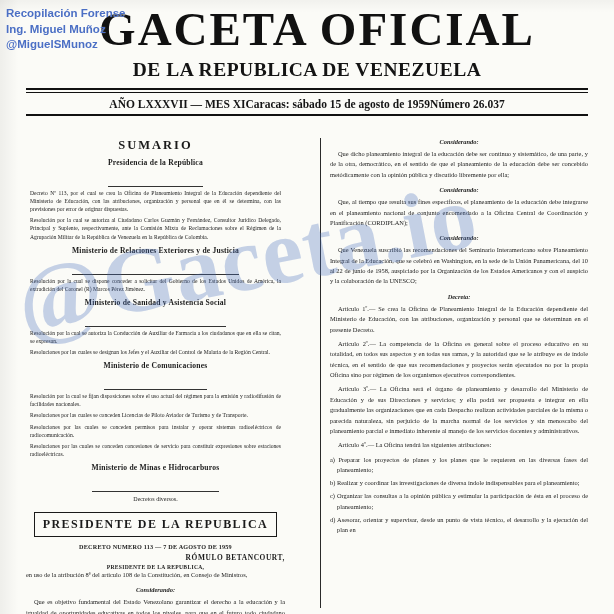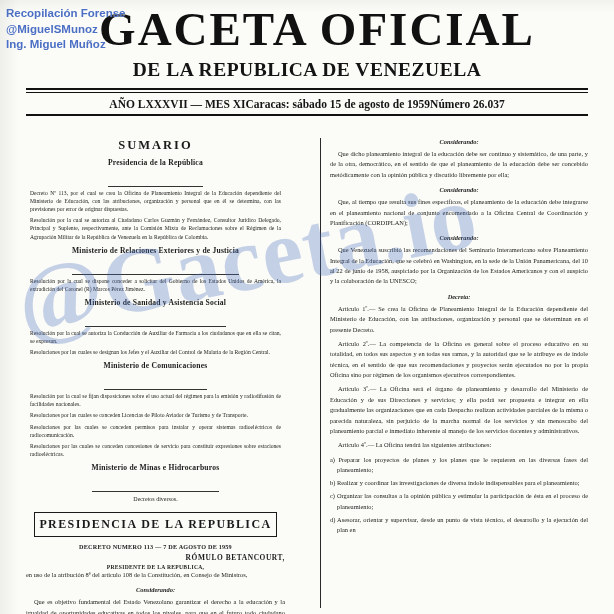--- a/index.html
+++ b/index.html
@@ -219,22 +219,22 @@
   }
 </style>
 </head>
 <body>
 
 <div id="page">
   <div class="paper"></div>
 
   <div class="credit">
     <div>Recopilación Forense</div>
+    <div>Ing. Miguel Muñoz</div>
     <div>@MiguelSMunoz</div>
-    <div>Ing. Miguel Muñoz</div>
   </div>
 
   <div class="masthead">
     <div class="gaceta-title">GACETA OFICIAL</div>
     <div class="gaceta-sub">DE LA REPUBLICA DE VENEZUELA</div>
     <div class="rule-thick"></div>
     <div class="rule-thin"></div>
     <div class="issue-line">
       <span>AÑO LXXXVII — MES XI</span>
       <span class="center">Caracas: sábado 15 de agosto de 1959</span>
@@ -272,21 +272,21 @@
       <p class="sum-p">Resolución por la cual se fijan disposiciones sobre el uso actual del régimen para la emisión y radiodifusión de facilidades nacionales.</p>
       <p class="sum-p">Resoluciones por las cuales se conceden Licencias de Piloto Aviador de Turismo y de Transporte.</p>
       <p class="sum-p">Resoluciones por las cuales se conceden permisos para instalar y operar sistemas radioeléctricos de radiocomunicación.</p>
       <p class="sum-p">Resoluciones por las cuales se conceden concesiones de servicio para constituir expresiones sobre estaciones radioeléctricas.</p>
 
       <div class="sum-sec">
         <span class="sum-sec-underline">Ministerio de Minas e Hidrocarburos</span>
       </div>
       <div class="sum-foot">Decretos diversos.</div>
 
-      <div class="boxed-head">PRESIDENCIA DE LA REPUBLICA</div>
+      <div class="boxed-head">PRESIDENTE DE LA REPUBLICA</div>
 
       <div class="decree-line">DECRETO NUMERO 113 — 7 DE AGOSTO DE 1959</div>
       <div class="decree-name">RÓMULO BETANCOURT,</div>
       <div class="decree-role">PRESIDENTE DE LA REPUBLICA,</div>
 
       <p class="para noindent">en uso de la atribución 8ª del artículo 108 de la Constitución, en Consejo de Ministros,</p>
 
       <div class="considerando">Considerando:</div>
       <p class="para">Que es objetivo fundamental del Estado Venezolano garantizar el derecho a la educación y la igualdad de oportunidades educativas en todos los niveles, para que en el futuro todo ciudadano pueda realizar sus potencialidades y encontrara con cabal eficacia al desarrollo social, cultural y económico del país;</p>
 

